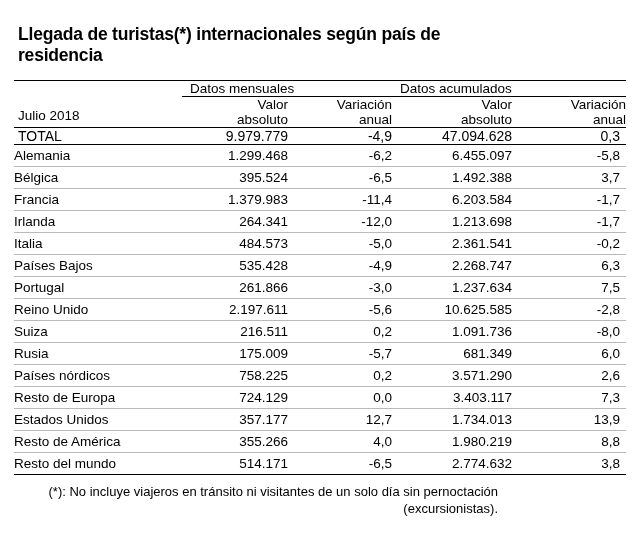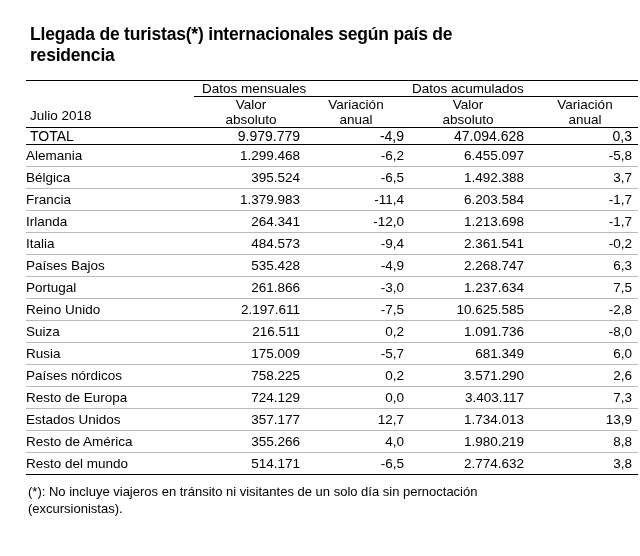--- a/index.html
+++ b/index.html
@@ -12,21 +12,21 @@
     background: #ffffff;
     font-family: "Liberation Sans", sans-serif;
     color: #000000;
     overflow: hidden;
   }
   .page {
     position: relative;
     width: 512px;
     height: 556px;
     box-sizing: border-box;
-    padding: 18px 14px 0 26px;
+    padding: 18px 14px 0 14px;
   }
   .title {
     font-size: 17.5px;
     font-weight: bold;
     letter-spacing: -0.2px;
     margin: 6px 0 14px 4px;
   }
   table.data {
     width: 612px;
     border-collapse: collapse;
@@ -63,21 +63,21 @@
     padding: 3px 0 2px 0;
   }
   .sub-head td.period {
     padding-left: 4px;
     vertical-align: bottom;
     padding-bottom: 4px;
     margin-left: 42px;
   }
   .sub-head td.lbl {
     padding-left: 8px;
-    text-align: center;
+    text-align: right;
     margin-top: 33px;
   }
   .row-total td {
     font-weight: bold;
     font-size: 14px;
     border-top: 1.3px solid #000;
     border-bottom: 1.3px solid #000;
     padding: 3px 0 3px 0;
   }
   .row-total td.name {
@@ -101,20 +101,21 @@
     padding-right: 12px;
   }
   td.num.last {
     padding-right: 6px;
   }
   .footnote {
     margin: 8px 0 0 2px;
     font-size: 13px;
     line-height: 17px;
     max-width: 600px;
+    text-align: right;
   }
 </style>
 </head>
 <body>
 
 <div class="page">
 
   <div class="title">Llegada de turistas(*) internacionales según país de residencia</div>
 
   <table class="data">
@@ -179,42 +180,42 @@
       <tr>
         <td class="name">Irlanda</td>
         <td class="num">264.341</td>
         <td class="num">-12,0</td>
         <td class="num">1.213.698</td>
         <td class="num last">-1,7</td>
       </tr>
       <tr>
         <td class="name">Italia</td>
         <td class="num">484.573</td>
-        <td class="num">-9,4</td>
+        <td class="num">-5,0</td>
         <td class="num">2.361.541</td>
         <td class="num last">-0,2</td>
       </tr>
       <tr>
         <td class="name">Países Bajos</td>
         <td class="num">535.428</td>
         <td class="num">-4,9</td>
         <td class="num">2.268.747</td>
         <td class="num last">6,3</td>
       </tr>
       <tr>
         <td class="name">Portugal</td>
         <td class="num">261.866</td>
         <td class="num">-3,0</td>
         <td class="num">1.237.634</td>
         <td class="num last">7,5</td>
       </tr>
       <tr>
         <td class="name">Reino Unido</td>
         <td class="num">2.197.611</td>
-        <td class="num">-7,5</td>
+        <td class="num">-5,6</td>
         <td class="num">10.625.585</td>
         <td class="num last">-2,8</td>
       </tr>
       <tr>
         <td class="name">Suiza</td>
         <td class="num">216.511</td>
         <td class="num">0,2</td>
         <td class="num">1.091.736</td>
         <td class="num last">-8,0</td>
       </tr>

